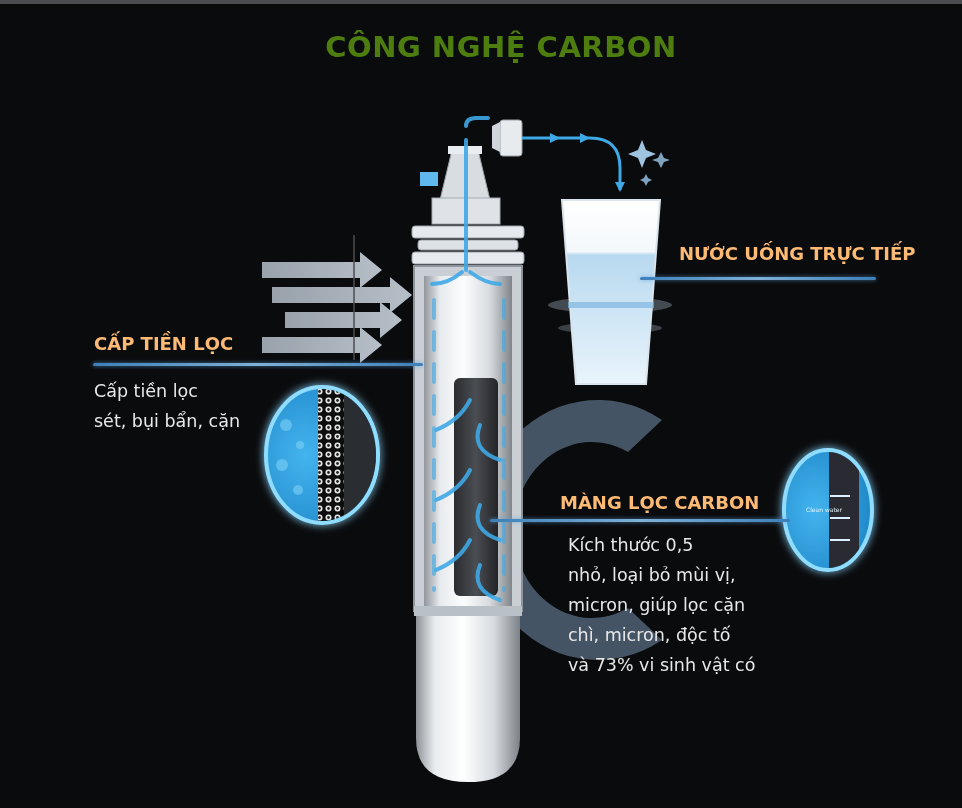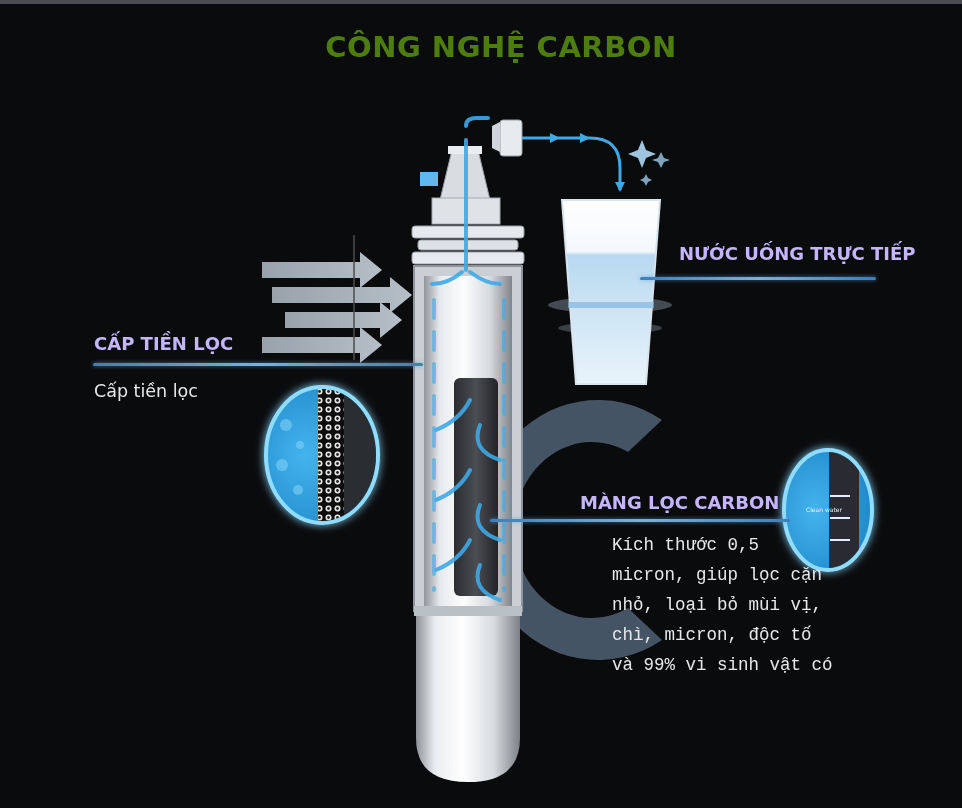--- a/index.html
+++ b/index.html
@@ -9,21 +9,21 @@
     font-family: "DejaVu Sans", "Liberation Sans", sans-serif;
     color: #ffffff;
     position: relative;
   }
   .top-rule { position: absolute; left: 0; top: 0; width: 962px; height: 4px; background: #4a4c50; }
   .title {
     position: absolute; left: 0; top: 30px; width: 962px; text-align: center;
     font-size: 29px; font-weight: bold; letter-spacing: 0.5px; color: #4d7c0f; margin-left: 20px;
   }
   .label-h {
-    position: absolute; font-weight: bold; font-size: 18px; color: #c4b5fd; white-space: nowrap;
+    position: absolute; font-weight: bold; font-size: 18px; color: #fdba74; white-space: nowrap;
   }
   .body-text {
     position: absolute; font-size: 17.5px; line-height: 30px; color: #e8e8e8;
   }
   .line {
     position: absolute; height: 3px;
     background: linear-gradient(90deg, #3d7fb8, #7fb0d6 50%, #3d7fb8);
     box-shadow: 0 0 4px rgba(90,160,220,0.7);
     border-radius: 2px;
   }
@@ -178,22 +178,23 @@
 
 <div class="line" style="left:640px; top:277px; width:236px;"></div>
 <div class="line" style="left:93px; top:363px; width:330px;"></div>
 <div class="line" style="left:490px; top:519px; width:300px;"></div>
 
 <div class="label-h" style="left:679px; top:243px;">NƯỚC UỐNG TRỰC TIẾP</div>
 
 <div class="label-h" style="left:94px; top:333px;">CẤP TIỀN LỌC</div>
 <div class="body-text" style="left:94px; top:376px;">
   <div>Cấp tiền lọc</div>
+  <div>sét, bụi bẩn, cặn</div>
 </div>
 
-<div class="label-h" style="left:580px; top:492px;text-align:right;">MÀNG LỌC CARBON</div>
-<div class="body-text" style="left:612px; top:530px;font-family:Liberation Mono, monospace;">
+<div class="label-h" style="left:560px; top:492px;text-align:right;">MÀNG LỌC CARBON</div>
+<div class="body-text" style="left:568px; top:530px;">
   <div>Kích thước 0,5</div>
+  <div>nhỏ, loại bỏ mùi vị,</div>
   <div>micron, giúp lọc cặn</div>
-  <div>nhỏ, loại bỏ mùi vị,</div>
   <div>chì, micron, độc tố</div>
-  <div>và 99% vi sinh vật có</div>
+  <div>và 73% vi sinh vật có</div>
 </div>
 
 </body></html>

